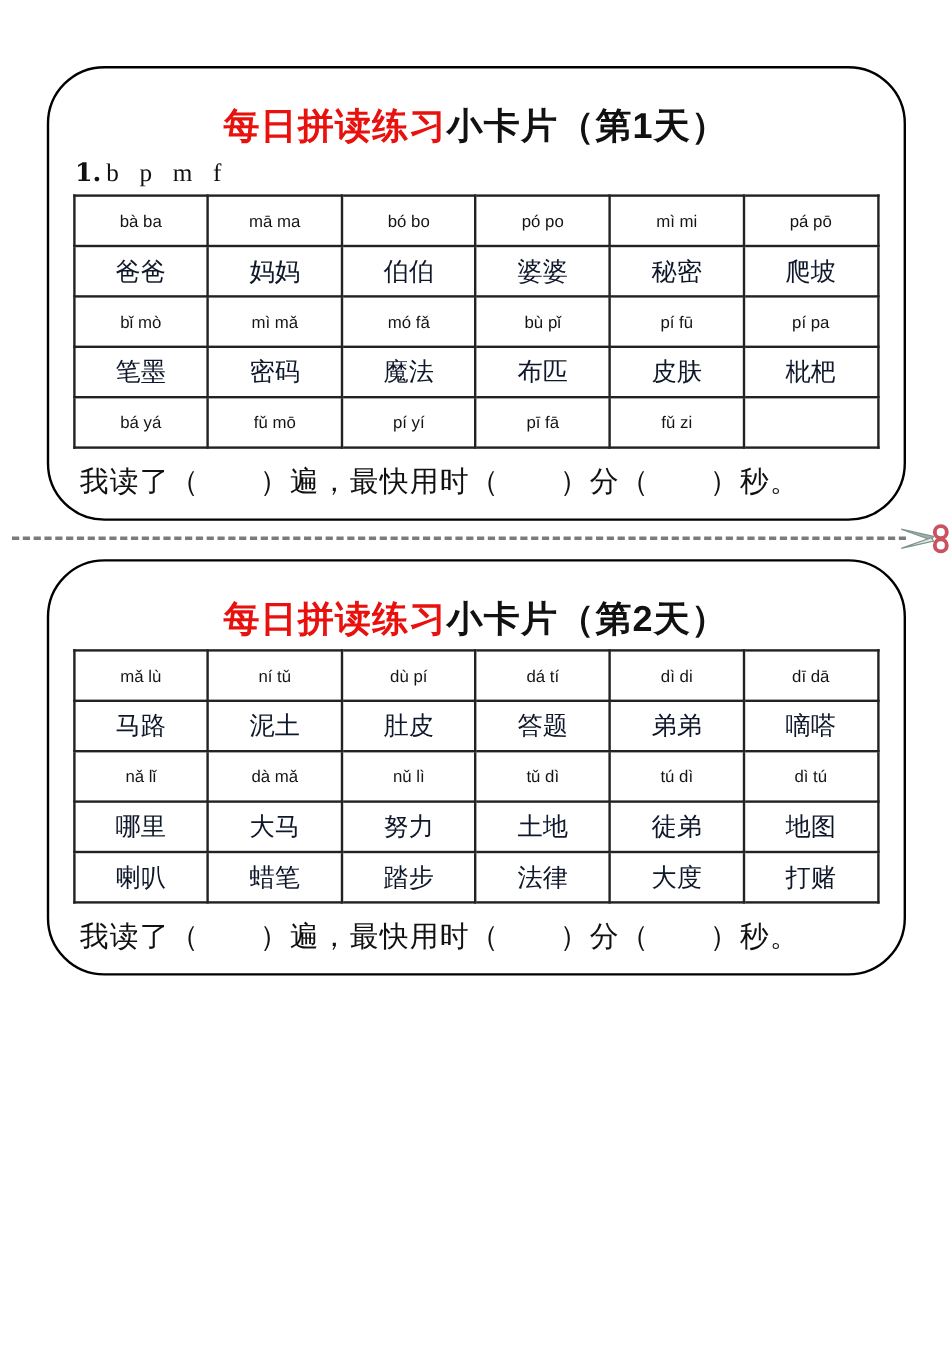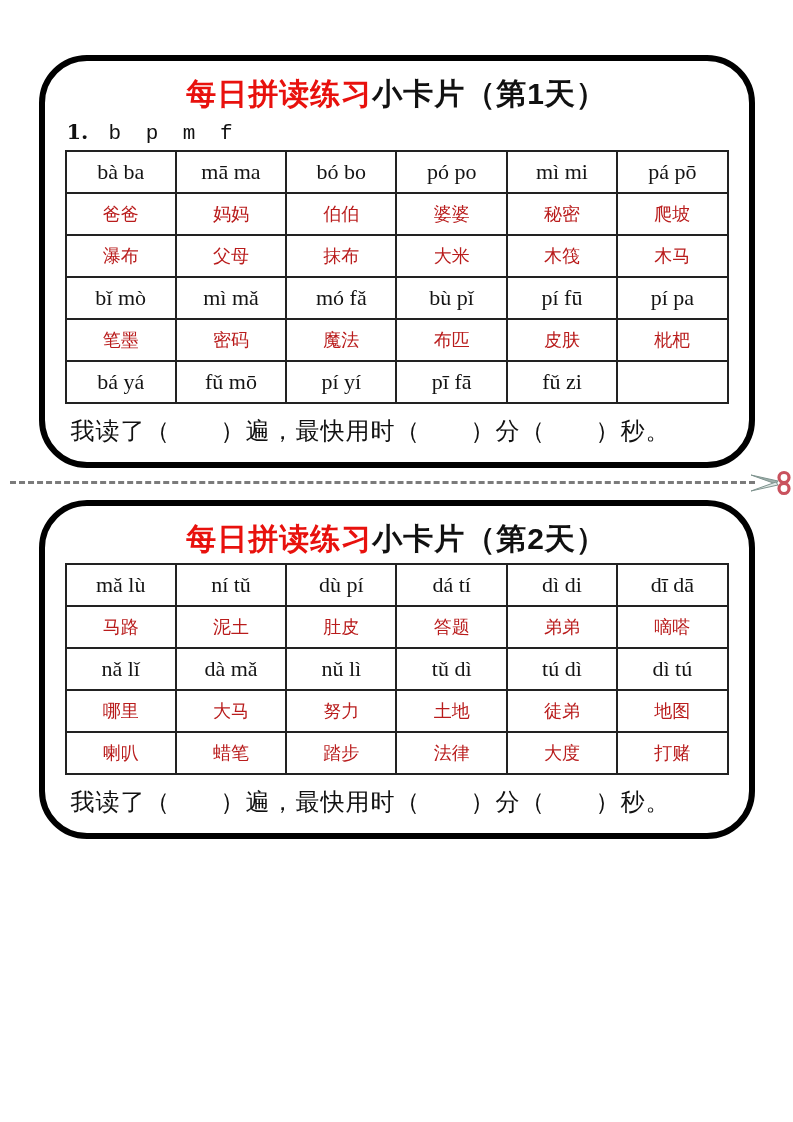--- a/index.html
+++ b/index.html
@@ -15,23 +15,23 @@
     margin: 0 auto;
     box-sizing: border-box;
     padding-top: 55px;
     background: #ffffff;
     overflow: hidden;
   }
   .card {
     width: 716px;
     margin: 0 auto;
     box-sizing: border-box;
-    border: 6px solid #000000;
+    border: 2px solid #000000;
     border-radius: 48px;
-    padding: 8px 20px 0 20px;
+    padding: 24px 20px 0 20px;
     background: #fff;
   }
   .card-title {
     text-align: center;
     font-size: 30px;
     font-weight: bold;
     margin: 6px 0 6px 0;
     letter-spacing: 1px;
     line-height: 1.25;
     white-space: nowrap;
@@ -41,49 +41,49 @@
   .section-label {
     font-size: 21px;
     margin: 0 0 5px 2px;
     white-space: nowrap;
   }
   .section-number {
     font-family: "DejaVu Serif", serif;
     font-weight: bold;
   }
   .section-letters {
-    font-family: Liberation Mono, monospace;
+    font-family: Liberation Serif, serif;
     letter-spacing: 6px;
-    margin-left: 20px;
+    margin-left: 4px;
     text-align: right;
   }
   table.word-table {
     width: 100%;
     border-collapse: collapse;
     table-layout: fixed;
   }
   table.word-table td {
     border: 2px solid #222;
     text-align: center;
     vertical-align: middle;
     height: 40px;
     padding: 0 1px;
     overflow: hidden;
     white-space: nowrap;
   }
   tr.row-pinyin td {
-    font-family: Liberation Serif, serif;
-    font-size: 22px;
+    font-family: Liberation Sans, sans-serif;
+    font-size: 14px;
     color: #141414;
     margin-top: 16px;
   }
   tr.row-hanzi td {
     font-family: "Liberation Sans", sans-serif;
-    font-size: 18px;
-    color: #b91c1c;
+    font-size: 21px;
+    color: #0f172a;
     margin-top: 48px;
   }
   .footer-line {
     font-size: 24px;
     padding: 11px 2px 15px 6px;
     letter-spacing: 1px;
     white-space: nowrap;
   }
   .divider {
     position: relative;
@@ -117,28 +117,20 @@
             <td>mì mi</td>
             <td>pá pō</td>
           </tr>
           <tr class="row-hanzi">
             <td>爸爸</td>
             <td>妈妈</td>
             <td>伯伯</td>
             <td>婆婆</td>
             <td>秘密</td>
             <td>爬坡</td>
-          </tr>
-          <tr class="row-hanzi">
-            <td>瀑布</td>
-            <td>父母</td>
-            <td>抹布</td>
-            <td>大米</td>
-            <td>木筏</td>
-            <td>木马</td>
           </tr>
           <tr class="row-pinyin">
             <td>bǐ mò</td>
             <td>mì mǎ</td>
             <td>mó fǎ</td>
             <td>bù pǐ</td>
             <td>pí fū</td>
             <td>pí pa</td>
           </tr>
           <tr class="row-hanzi">

